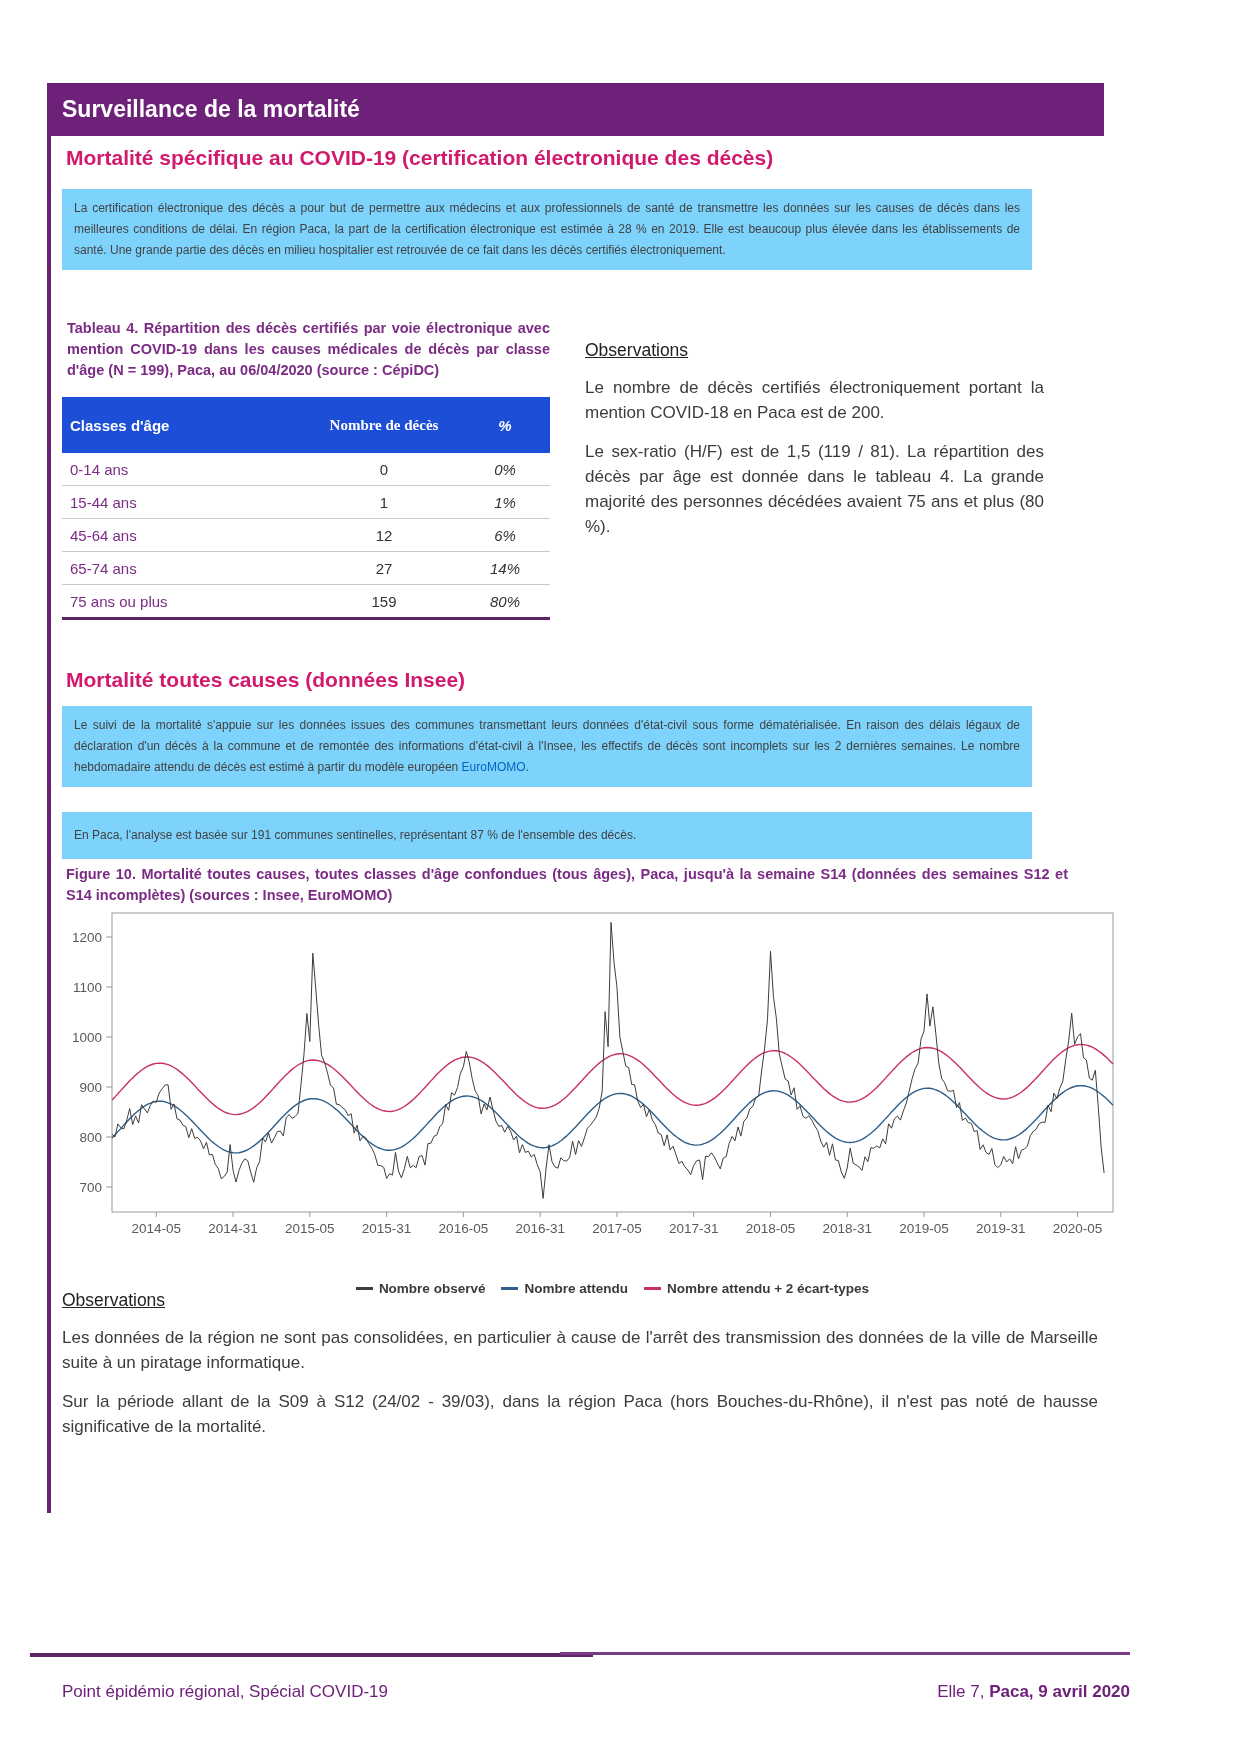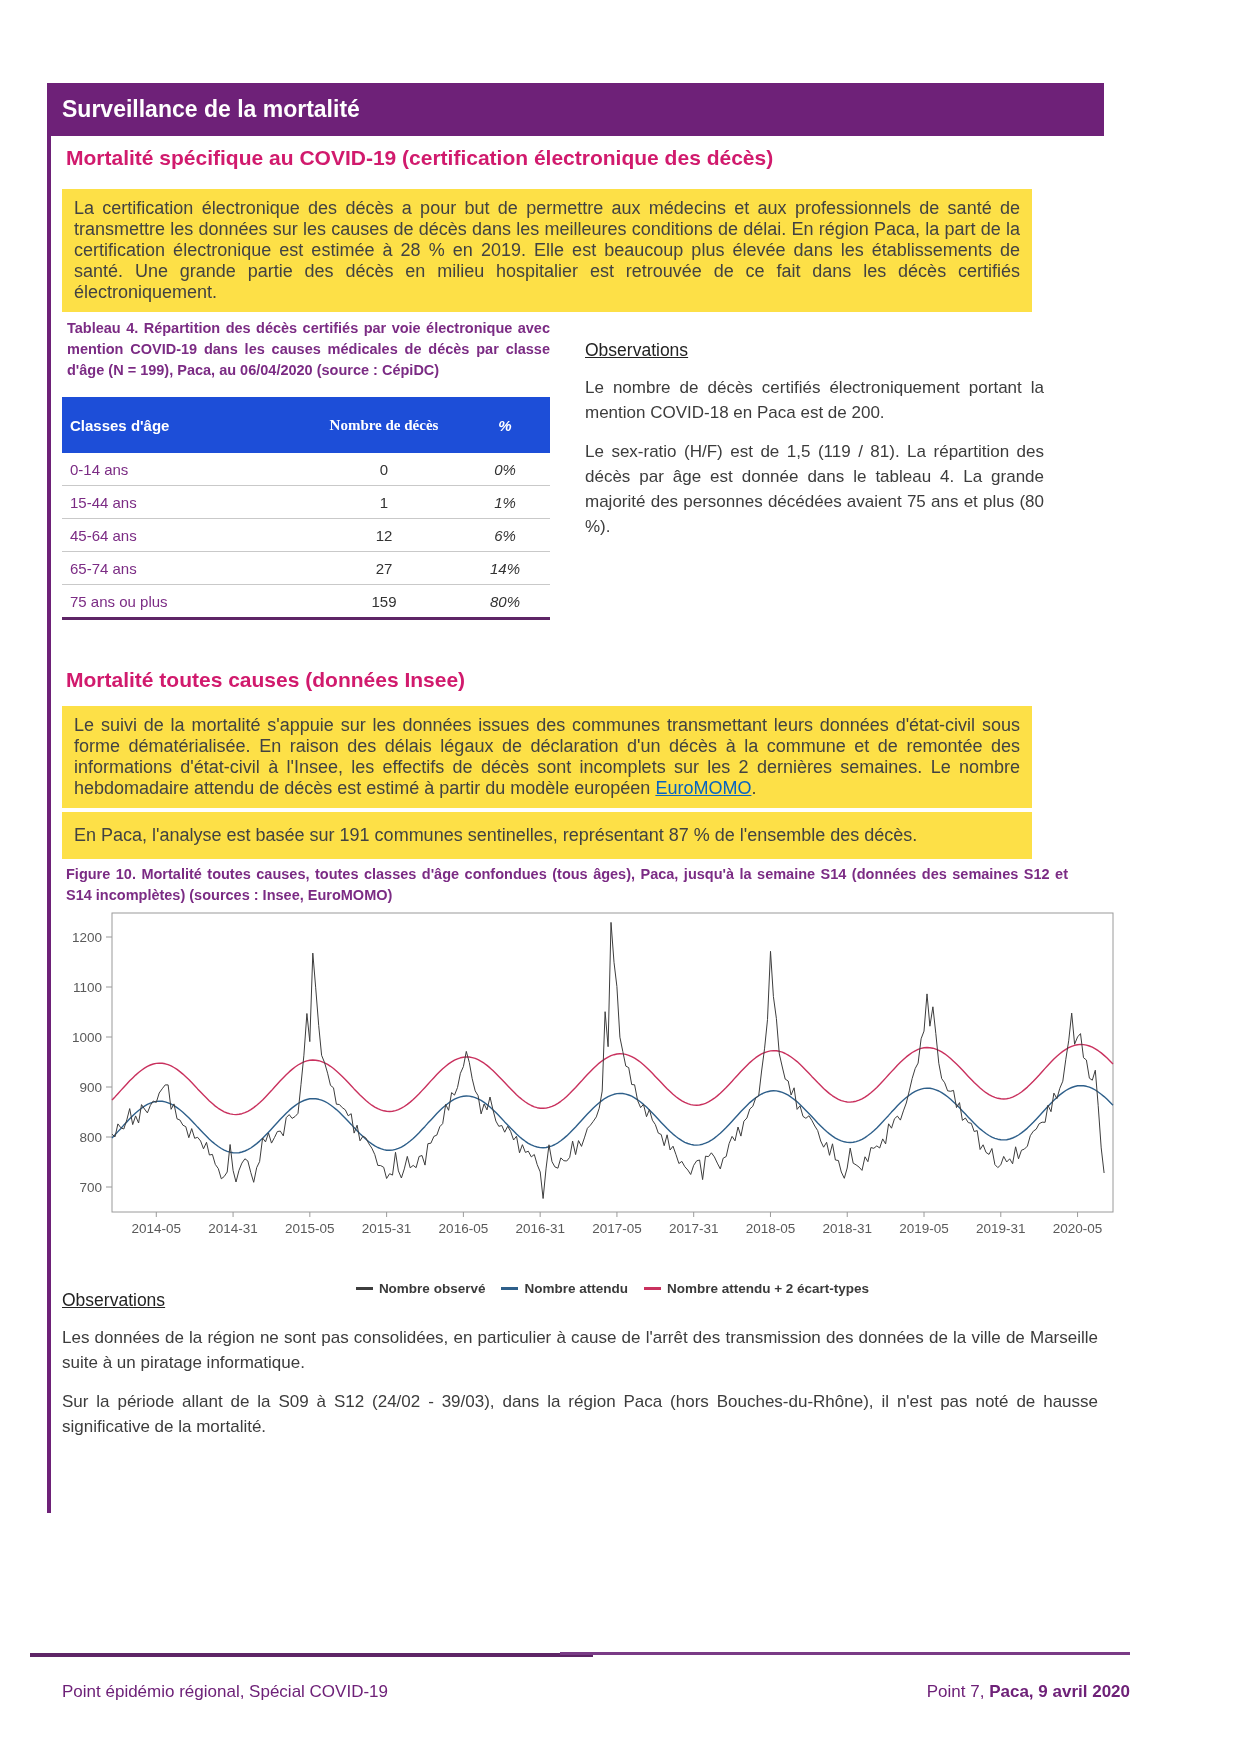--- a/index.html
+++ b/index.html
@@ -12,27 +12,27 @@
                font-size:23px;font-weight:bold;}
 
   
   .leftrule{position:absolute;left:47px;top:136px;width:4px;height:1377px;background:#6e2178;}
 
   .pinktitle{position:absolute;left:66px;width:1000px;margin:0;
              font-size:21px;font-weight:bold;color:#d11a6d;}
   .s1title{top:146px;}
   .s2title{top:668px;}
 
-  .yellow{position:absolute;left:62px;width:946px;background:#fde047;
-          padding:9px 12px;font-size:18px;line-height:21px;color:#424242;
+  .yellow{position:absolute;left:62px;width:946px;background:#7dd3fc;
+          padding:9px 12px;font-size:12px;line-height:21px;color:#424242;
           text-align:justify;}
   .yellow1{top:189px;}
   .yellow2a{top:706px;}
   .yellow2b{top:812px;padding:13px 12px;}
-  a.link{color:#0563c1;text-decoration:underline;cursor:pointer;}
+  a.link{color:#0563c1;cursor:pointer;}
 
   
   .twocol{position:absolute;left:62px;top:318px;width:982px;display:flex;gap:35px;}
   .col-left{width:488px;flex:0 0 488px;}
   .col-right{flex:1;padding-top:22px;}
 
   .tcaption{margin:0 0 16px 5px;font-size:14.5px;line-height:21px;font-weight:bold;
             color:#7b2b84;text-align:justify;}
   table.ages{width:100%;border-collapse:collapse;border-bottom:3px solid #5e2566;}
   table.ages thead th{background:#1d4ed8;color:#ffffff;font-size:15px;font-weight:bold;
@@ -201,15 +201,15 @@
 
   <div class="obs2">
     <span class="obs-title">Observations</span>
     <p class="obs-p">Les données de la région ne sont pas consolidées, en particulier à cause de l'arrêt des transmission des données de la ville de Marseille suite à un piratage informatique.</p>
     <p class="obs-p">Sur la période allant de la S09 à S12 (24/02 - 39/03), dans la région Paca (hors Bouches-du-Rhône), il n'est pas noté de hausse significative de la mortalité.</p>
   </div>
 
   <div class="rule-a"></div>
   <div class="rule-b"></div>
   <div class="footer-left">Point épidémio régional, Spécial COVID-19</div>
-  <div class="footer-right"><span>Point 7, </span><b>Paca, 9 avril 2020</b></div>
+  <div class="footer-right"><span>Elle 7, </span><b>Paca, 9 avril 2020</b></div>
 
 </div>
 
 </body></html>

